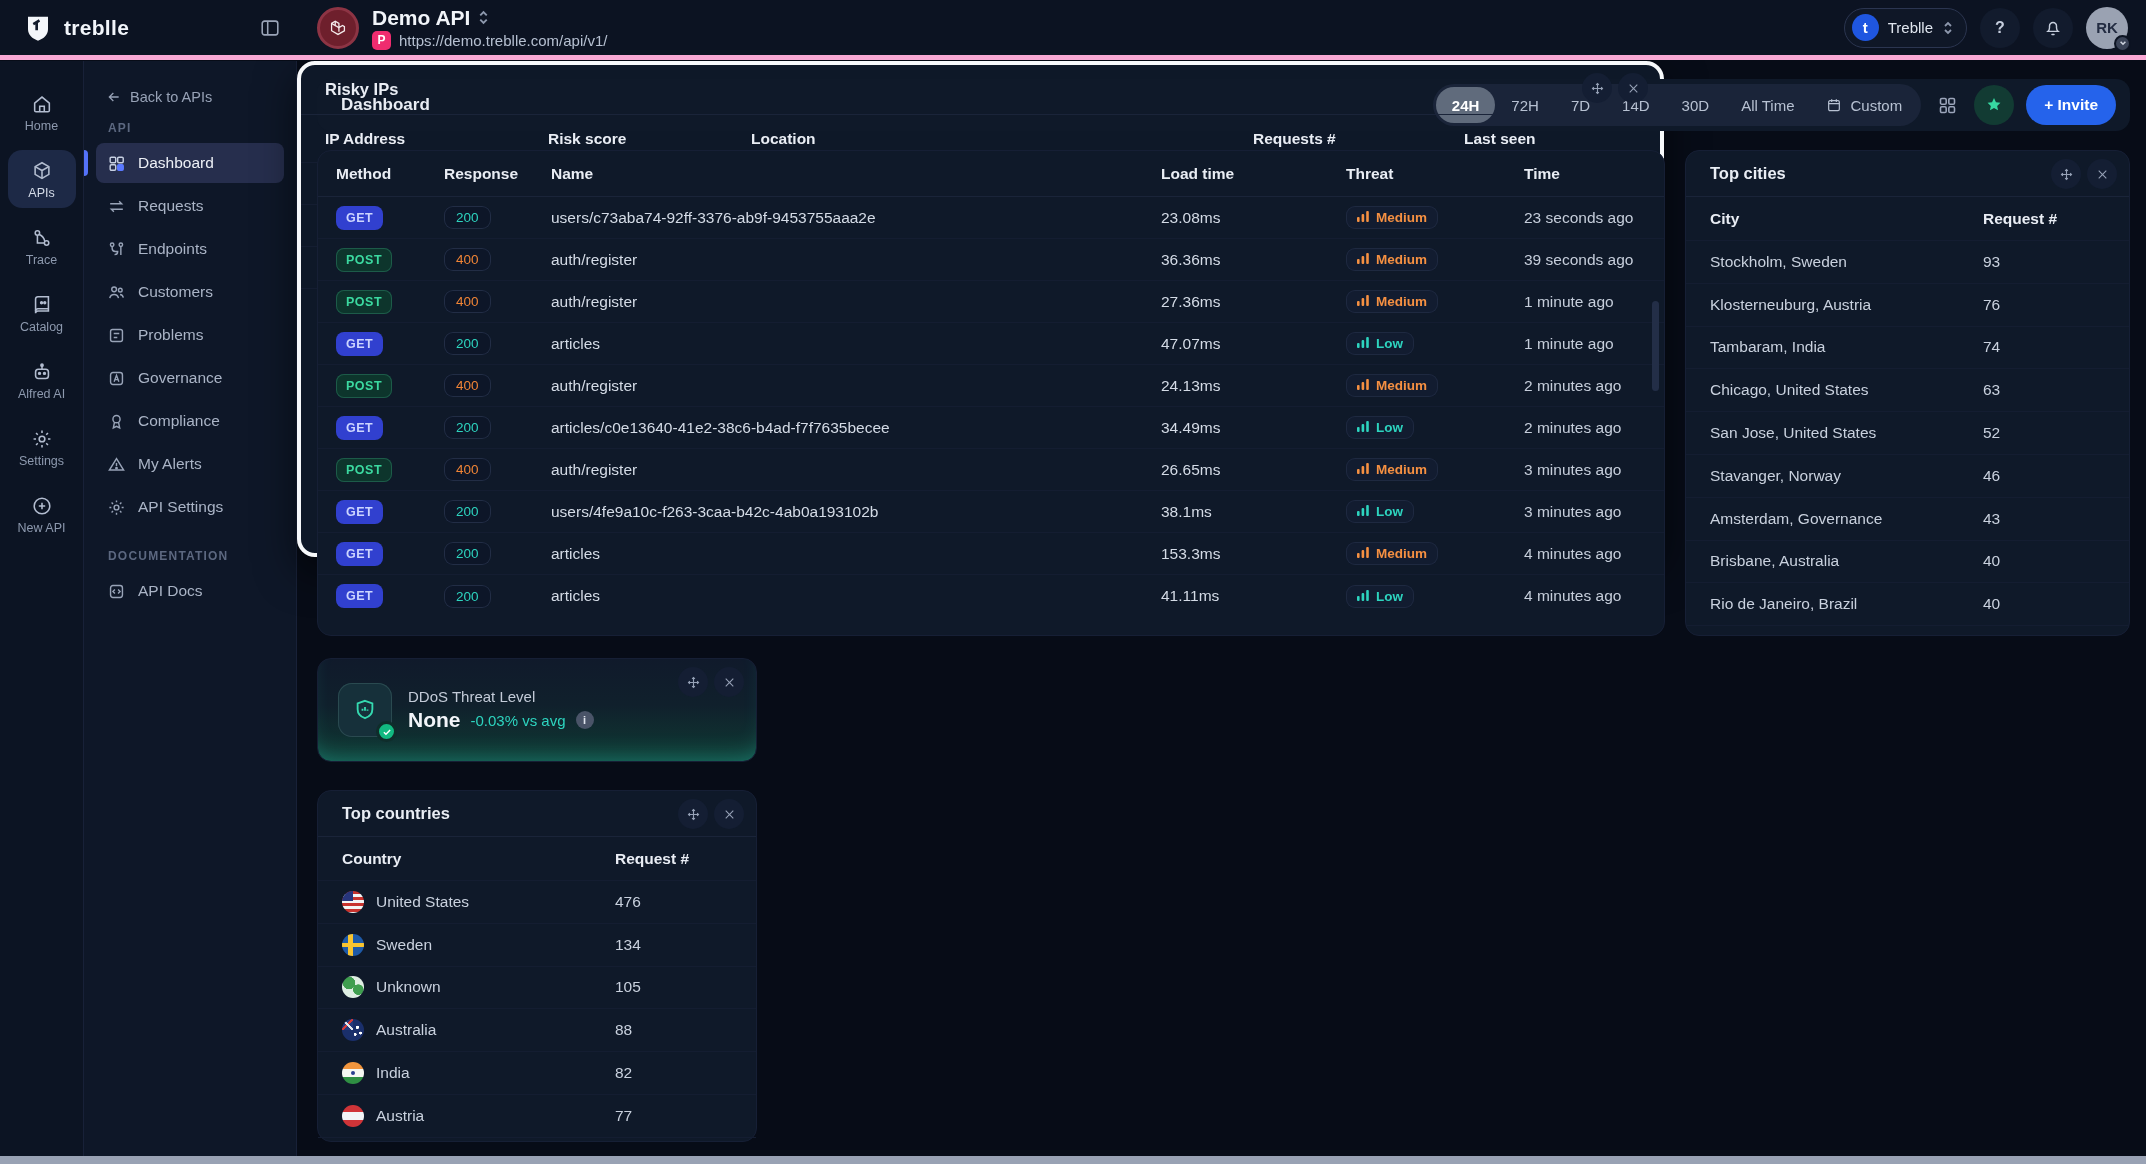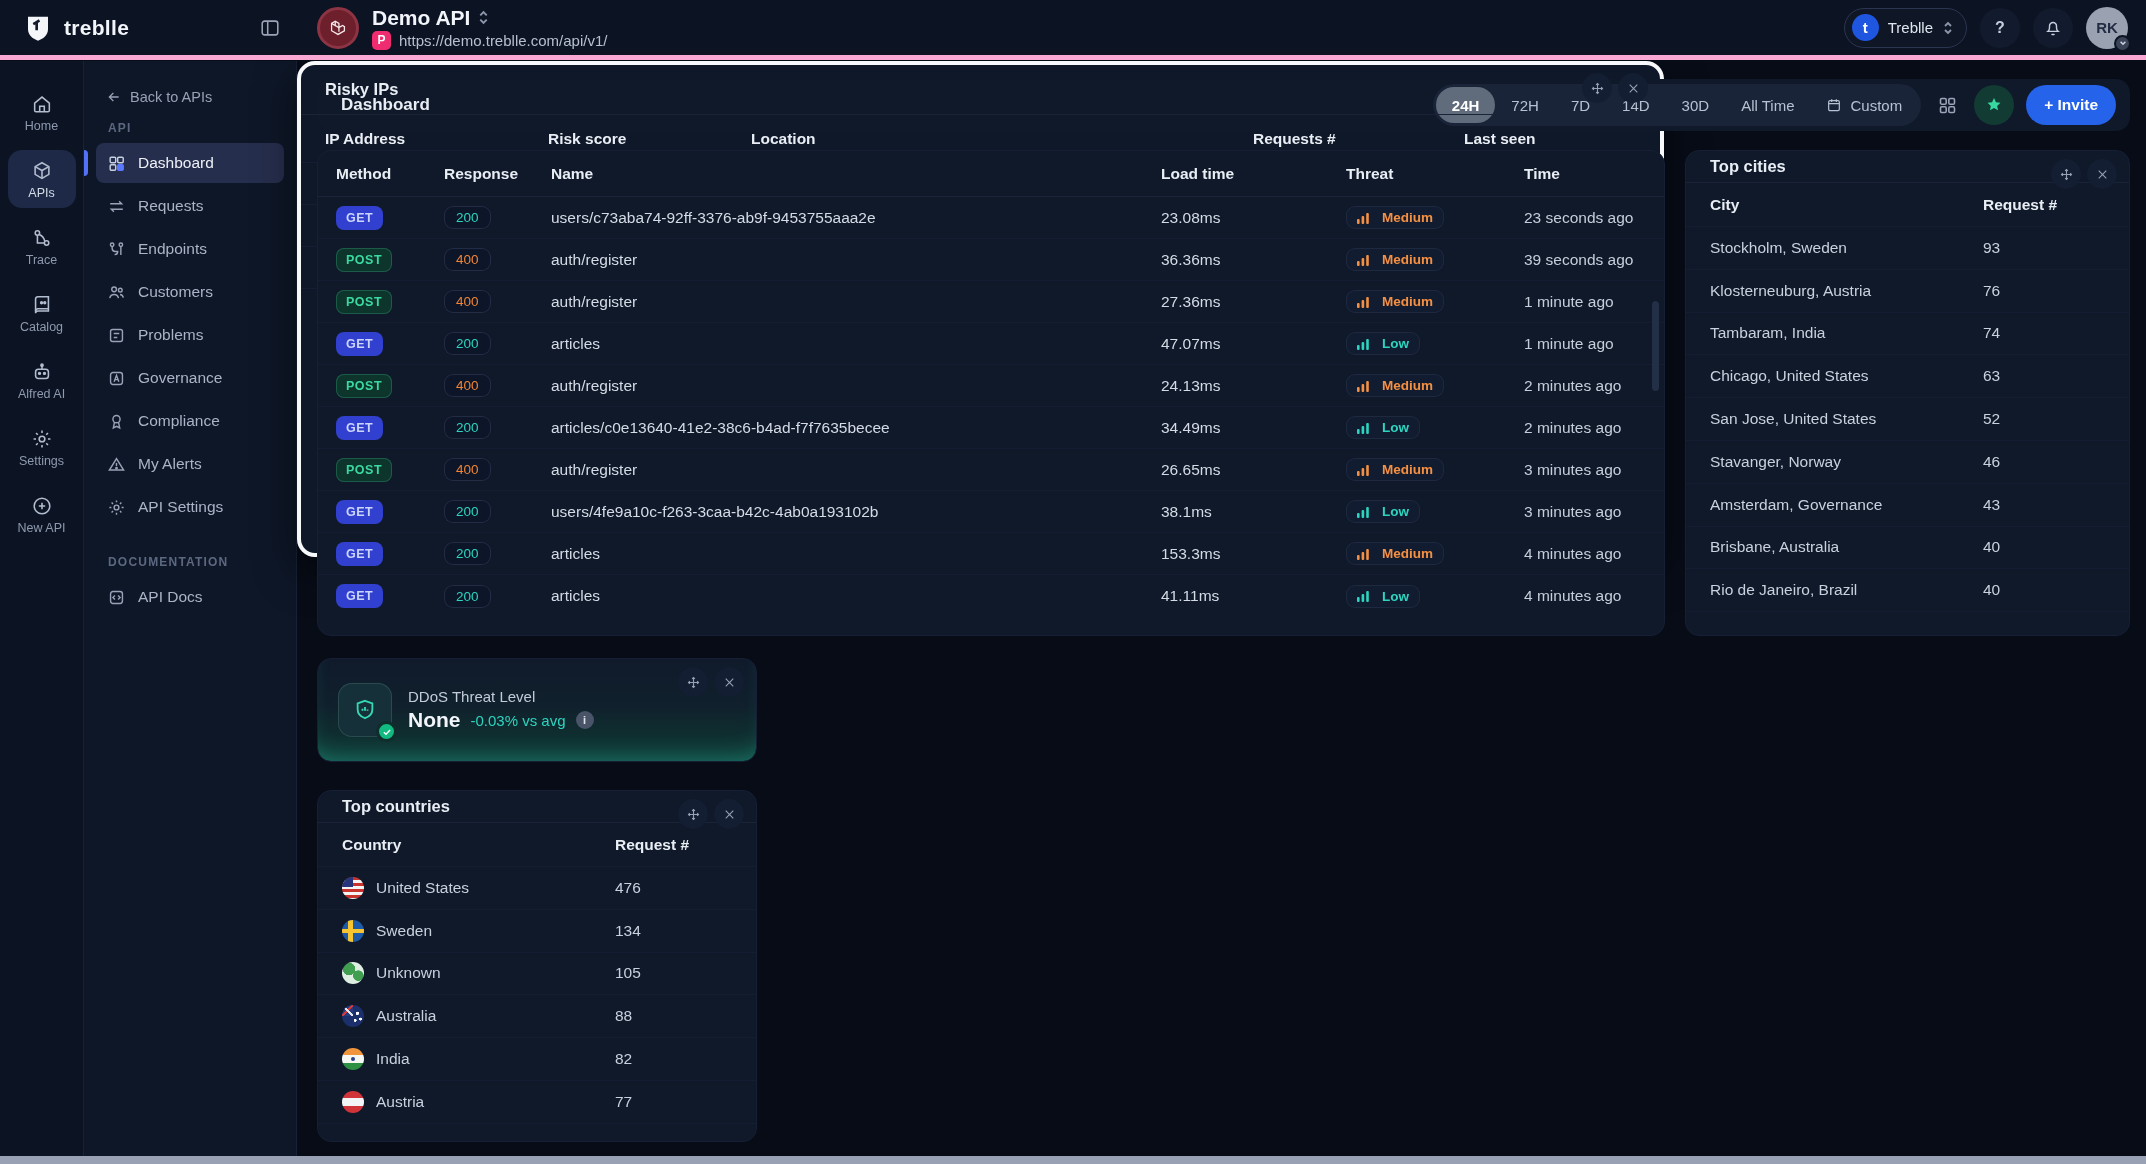--- a/index.html
+++ b/index.html
@@ -74,21 +74,21 @@
   .filter-btn{padding:0 16px;height:36px;display:flex;align-items:center;gap:8px;border-radius:18px;
     font-size:15px;color:#b7c1d2;border:none;background:none;cursor:pointer}
   .filter-btn.active{background:#606b7c;color:#fff;font-weight:600}
   .icon-plain-btn{background:none;border:none;color:#9ba5ba;cursor:pointer;padding:4px}
   .star-btn{width:40px;height:40px;border-radius:50%;background:#123b33;border:none;display:flex;
     align-items:center;justify-content:center;color:#37d9a1;cursor:pointer}
   .invite-btn{height:40px;border-radius:20px;background:var(--blue);color:#fff;font-size:15.5px;
     font-weight:600;border:none;padding:0 18px;cursor:pointer}
 
   .panel{position:absolute;background:var(--panel);border:1px solid var(--panel-border);border-radius:14px}
-  .panel-head{height:32px;display:flex;align-items:center;padding:0 24px;border-bottom:1px solid var(--divider);position:relative}
+  .panel-head{height:46px;display:flex;align-items:center;padding:0 24px;border-bottom:1px solid var(--divider);position:relative}
   .panel-title{font-size:16.5px;font-weight:600;color:var(--txt)}
   .panel-actions{position:absolute;top:8px;right:12px;display:flex;gap:6px}
   .pa-btn{width:30px;height:30px;border-radius:50%;background:#141e33;border:none;color:#96a1b6;
     display:flex;align-items:center;justify-content:center;cursor:pointer}
 
   
   .requests-panel{left:20px;top:89px;width:1348px;height:486px}
   .req-grid{display:grid;grid-template-columns:108px 107px 610px 185px 178px 1fr;align-items:center;padding:0 18px}
   .req-header{height:46px;border-bottom:1px solid var(--divider);font-size:15.5px;font-weight:600;color:var(--txt)}
   .req-row{height:42px;border-bottom:1px solid var(--row-div);font-size:15.5px;color:#d4dbe6;cursor:pointer}
@@ -96,21 +96,21 @@
   .cell-time{color:#c6cedb}
   .scroll-thumb{position:absolute;right:5px;top:150px;width:7px;height:90px;border-radius:4px;background:#232e47}
 
   .mbadge{display:inline-block;font-size:12.5px;font-weight:700;letter-spacing:.5px;padding:5px 10px;border-radius:8px}
   .mbadge.v-get{background:#3140cf;color:#ccd5ff}
   .mbadge.v-post{background:#0d352c;color:#3bd9a0;box-shadow:inset 0 0 0 1px #1d5b49}
   .rbadge{display:inline-block;font-size:13.5px;font-weight:400;padding:4px 12px;border-radius:9px;
     background:#0d1628;box-shadow:inset 0 0 0 1px #222d45}
   .rbadge.v-200{color:var(--teal)}
   .rbadge.v-400{color:#f08436}
-  .tbadge{display:inline-flex;align-items:center;gap:13px;font-size:13.5px;font-weight:600;padding:4px 11px;
+  .tbadge{display:inline-flex;gap:7px;font-size:13.5px;font-weight:600;padding:4px 11px;
     border-radius:9px;background:#121c30;box-shadow:inset 0 0 0 1px #1e2940}
   .tbadge.v-medium{color:var(--orange)}
   .tbadge.v-low{color:var(--teal)}
   .bars svg{display:block}
 
   
   .cities-panel{left:1388px;top:89px;width:445px;height:486px}
   .list-grid{display:grid;grid-template-columns:273px 1fr;align-items:center;padding:0 24px}
   .list-header{height:44px;border-bottom:1px solid var(--row-div);font-size:15.5px;font-weight:600;color:var(--txt)}
   .list-row{height:42.8px;border-bottom:1px solid var(--row-div);font-size:15.5px;color:#c9d1de}
@@ -397,21 +397,21 @@
     <div class="side-item">
       <span class="sicon">
           <svg width="19" height="19" viewBox="0 0 24 24" fill="none" stroke="currentColor" stroke-width="1.8">
             <circle cx="12" cy="12" r="3"></circle>
             <path d="M12 3v2.5M12 18.5V21M3 12h2.5M18.5 12H21M5.8 5.8l1.8 1.8M16.4 16.4l1.8 1.8M18.2 5.8l-1.8 1.8M7.6 16.4l-1.8 1.8"></path>
           </svg>
         </span>
       <span>API Settings</span>
     </div>
 
-    <div class="side-section" style="margin-top:28px">DOCUMENTATION</div>
+    <div class="side-section" style="margin-top:22px">DOCUMENTATION</div>
     <div class="side-item">
       <span class="sicon">
           <svg width="19" height="19" viewBox="0 0 24 24" fill="none" stroke="currentColor" stroke-width="1.8">
             <rect x="4.5" y="4.5" width="15" height="15" rx="3"></rect>
             <path d="M10 9.5L7.5 12l2.5 2.5M14 9.5l2.5 2.5L14 14.5"></path>
           </svg>
         </span>
       <span>API Docs</span>
     </div>
   </div>

